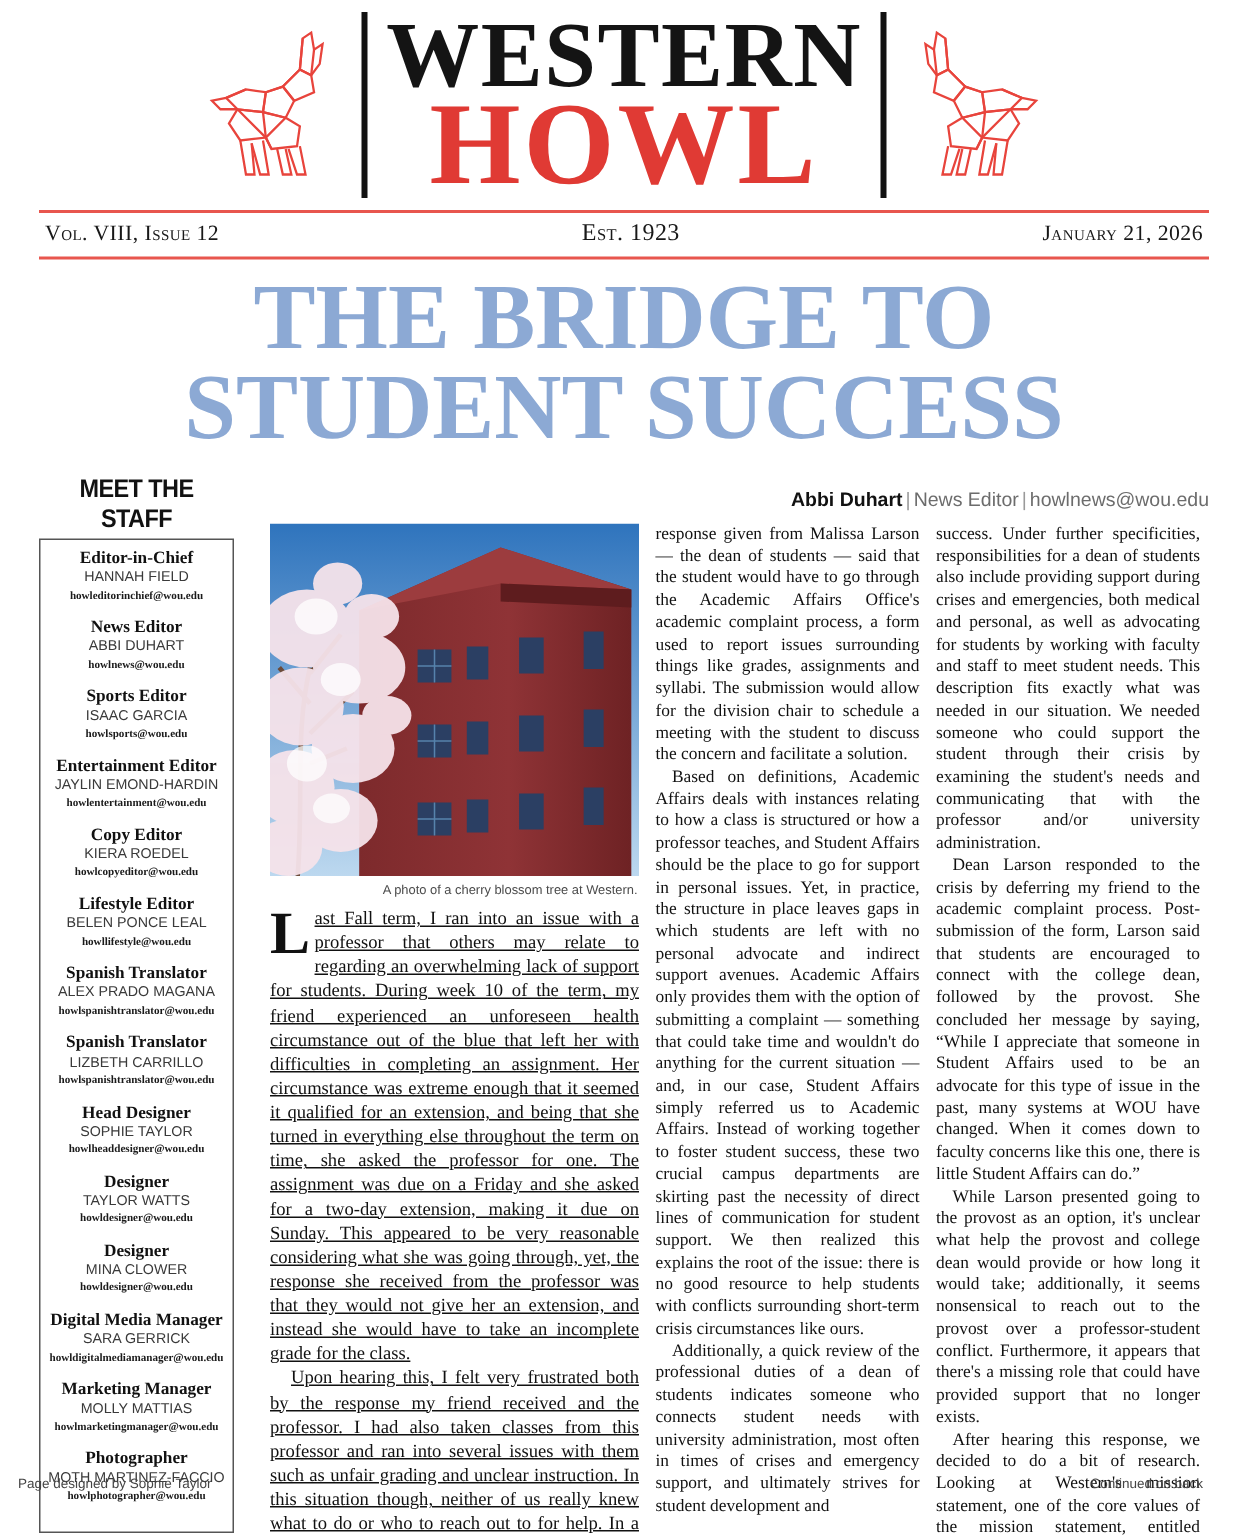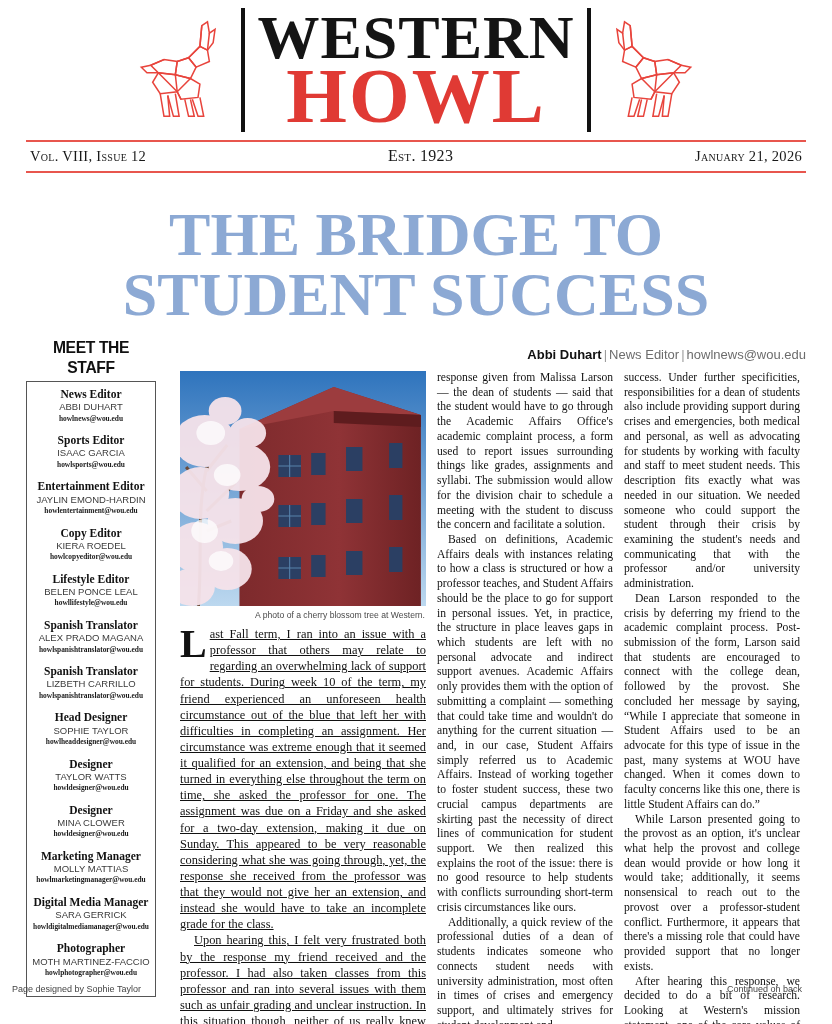--- a/index.html
+++ b/index.html
@@ -28,21 +28,21 @@
   
   .rule-red { height: 2px; background: #e8564e; }
   .infobar { display: flex; align-items: center; justify-content: space-between;
     padding: 5px 4px 6px; font-variant: small-caps; font-size: 14.5px;
     letter-spacing: 0.3px; color: #181818; }
   .infobar .est { font-size: 16px; }
 
   
   .headline { text-align: center; color: #8ca9d4; font-weight: 700;
     font-family: "Liberation Serif", serif; font-size: 62px; line-height: 0.96;
-    letter-spacing: 0px; padding: 32px 0 8px; }
+    letter-spacing: 0px; padding: 10px 0 8px; }
   .headline .ln { display: block; white-space: nowrap; }
 
   
   .body-grid { display: flex; gap: 10px; margin-top: 6px; }
 
   
   .sidebar { width: 130px; flex: none; }
   .staff-head { font-family: "Liberation Sans", sans-serif; font-weight: 700;
     font-size: 17px; letter-spacing: -0.4px; text-align: center;
     transform: scaleX(0.92); margin-bottom: 3px; }
@@ -152,20 +152,25 @@
     <span class="ln">THE BRIDGE TO</span>
     <span class="ln">STUDENT SUCCESS</span>
   </div>
 
   <div class="body-grid">
 
     <div class="sidebar">
       <div class="staff-head">MEET THE STAFF</div>
       <div class="staff-box" id="staff-box">
           <div class="staff-item">
+            <div class="staff-role">Editor-in-Chief</div>
+            <div class="staff-name">HANNAH FIELD</div>
+            <div class="staff-mail">howleditorinchief@wou.edu</div>
+          </div>
+          <div class="staff-item">
             <div class="staff-role">News Editor</div>
             <div class="staff-name">ABBI DUHART</div>
             <div class="staff-mail">howlnews@wou.edu</div>
           </div>
           <div class="staff-item">
             <div class="staff-role">Sports Editor</div>
             <div class="staff-name">ISAAC GARCIA</div>
             <div class="staff-mail">howlsports@wou.edu</div>
           </div>
           <div class="staff-item">
@@ -202,28 +207,28 @@
             <div class="staff-role">Designer</div>
             <div class="staff-name">TAYLOR WATTS</div>
             <div class="staff-mail">howldesigner@wou.edu</div>
           </div>
           <div class="staff-item">
             <div class="staff-role">Designer</div>
             <div class="staff-name">MINA CLOWER</div>
             <div class="staff-mail">howldesigner@wou.edu</div>
           </div>
           <div class="staff-item">
+            <div class="staff-role">Digital Media Manager</div>
+            <div class="staff-name">SARA GERRICK</div>
+            <div class="staff-mail">howldigitalmediamanager@wou.edu</div>
+          </div>
+          <div class="staff-item">
             <div class="staff-role">Marketing Manager</div>
             <div class="staff-name">MOLLY MATTIAS</div>
             <div class="staff-mail">howlmarketingmanager@wou.edu</div>
-          </div>
-          <div class="staff-item">
-            <div class="staff-role">Digital Media Manager</div>
-            <div class="staff-name">SARA GERRICK</div>
-            <div class="staff-mail">howldigitalmediamanager@wou.edu</div>
           </div>
           <div class="staff-item">
             <div class="staff-role">Photographer</div>
             <div class="staff-name">MOTH MARTINEZ-FACCIO</div>
             <div class="staff-mail">howlphotographer@wou.edu</div>
           </div>
         </div>
 
     </div>
 

